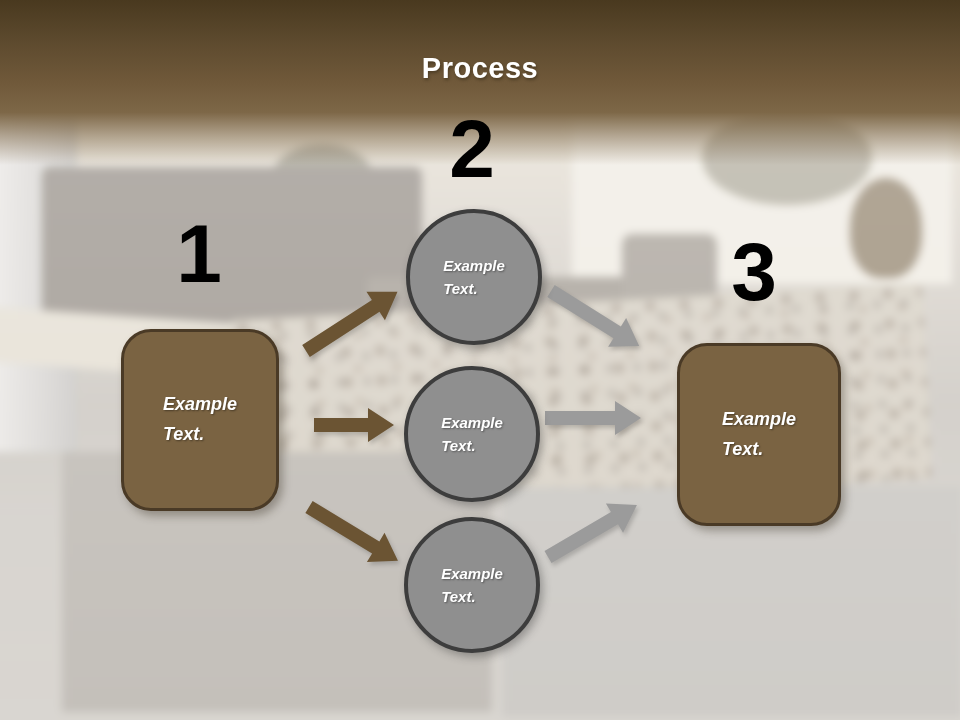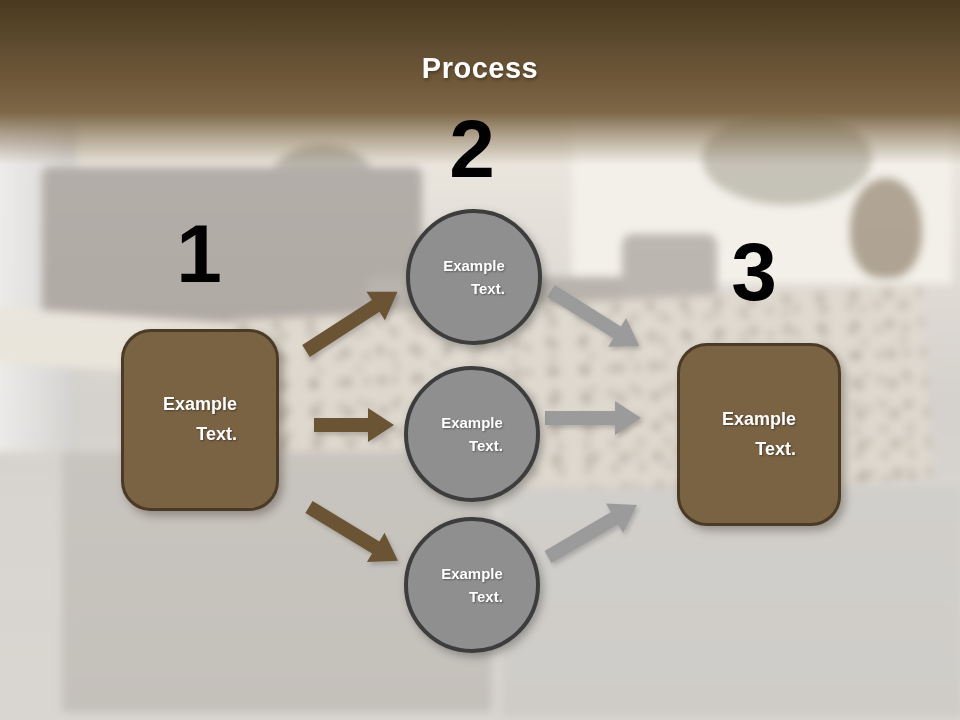--- a/index.html
+++ b/index.html
@@ -53,22 +53,22 @@
   .num2{left:472px;top:149px;}
   .num3{left:754px;top:272px;}
 
   
   .arrows{position:absolute;inset:0;pointer-events:none;
     filter:drop-shadow(2px 3px 2px rgba(0,0,0,.18));}
   .arrow-brown{fill:var(--arrow-brown,#6b5433);}
   .arrow-gray{fill:var(--arrow-gray,#9b9b9b);}
 
   
-  .shape-text{white-space:pre-line;text-align:right;color:#fff;
-    font-weight:700;text-shadow:1px 1px 2px rgba(0,0,0,.4);}
+  .shape-text{white-space:pre-line;text-align:left;color:#fff;
+    font-style:italic;font-weight:700;text-shadow:1px 1px 2px rgba(0,0,0,.4);}
   .box{position:absolute;display:flex;align-items:center;justify-content:center;
     background:var(--brown-shape-fill,#7a6342);
     border:3px solid var(--brown-shape-border,#4a3a26);
     border-radius:30px;box-shadow:4px 5px 9px rgba(50,40,25,.35);}
   .box .shape-text{font-size:18px;line-height:1.65;}
   .box-left{left:121px;top:329px;width:152px;height:176px;}
   .box-right{left:677px;top:343px;width:158px;height:177px;}
   .circle{position:absolute;width:128px;height:128px;border-radius:50%;
     display:flex;align-items:center;justify-content:center;
     background:var(--gray-circle-fill,#8f8f8f);

